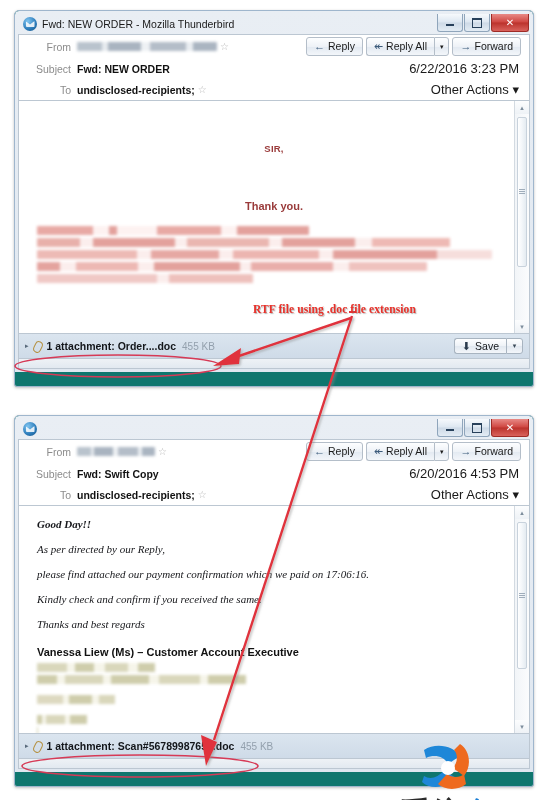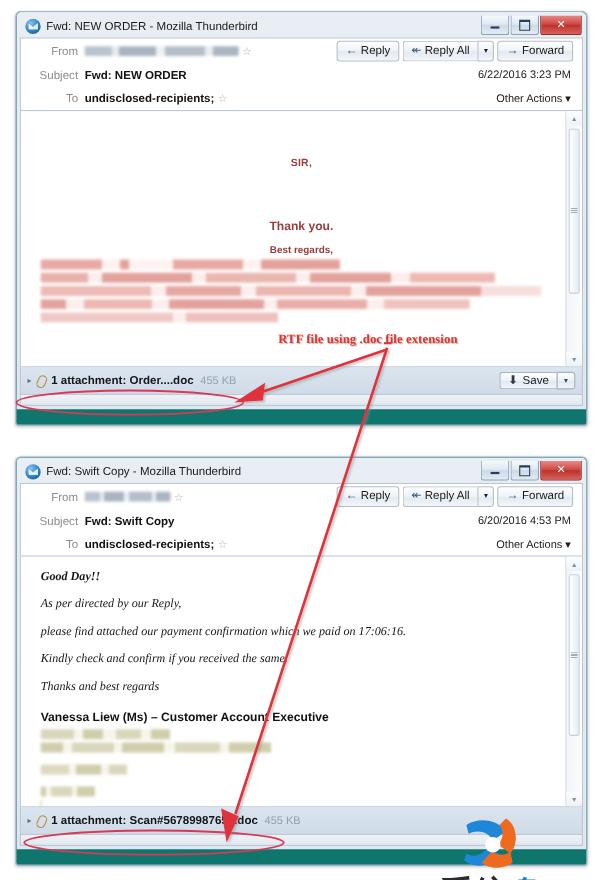--- a/index.html
+++ b/index.html
@@ -129,21 +129,21 @@
     font-size: 10.5px;
   }
   .hdr-value {
     color: #111;
     font-weight: bold;
     font-size: 10.5px;
     white-space: nowrap;
   }
   .hdr-right {
     margin-left: auto;
-    font-size: 10px;
+    font-size: 13px;
     color: #1a1a1a;
     white-space: nowrap;
     padding-right: 4px;
   }
   .star-icon {
     color: #b9b9b9;
     font-size: 10px;
     margin-left: 3px;
   }
   .redact {
@@ -462,21 +462,20 @@
       </div>
 
       <div class="msg-pane" style="height:232px;">
         <div class="msg-inner mail1-text">
           <div class="sp-lg"></div>
           <div class="l-sir">SIR,</div>
           <div class="sp-lg"></div>
           <div class="sp-md"></div>
           <div class="l-ty">Thank you.</div>
           <div class="sp-sm"></div>
-          <div class="l-br">Best regards,</div>
           <div class="sig-block">
             <div class="sig-line sig-red-a" style="width:400px;"></div>
             <div class="sig-line sig-red-b" style="width:430px;"></div>
             <div class="sig-line sig-red-c" style="width:455px;"></div>
             <div class="sig-line sig-red-d" style="width:390px;"></div>
             <div class="sig-line sig-red-e" style="width:300px;"></div>
           </div>
         </div>
         <div class="vscroll">
           <div class="vs-arrow">▴</div>
@@ -503,21 +502,20 @@
 
       <div class="statusbar"></div>
     </div>
   </div>
 
   <div class="tb-window" style="left:14px; top:415px; width:518px; height:370px;">
     <div class="tb-frame">
 
       <div class="titlebar">
         <span class="tb-icon"></span>
-        <span class="title-text">Fwd: Swift Copy - Mozilla Thunderbird</span>
         <div class="win-buttons">
           <div class="win-btn">
               <i class="glyph-min"></i>
             </div>
           <div class="win-btn">
               <i class="glyph-max"></i>
             </div>
           <div class="win-btn close">✕</div>
         </div>
       </div>

